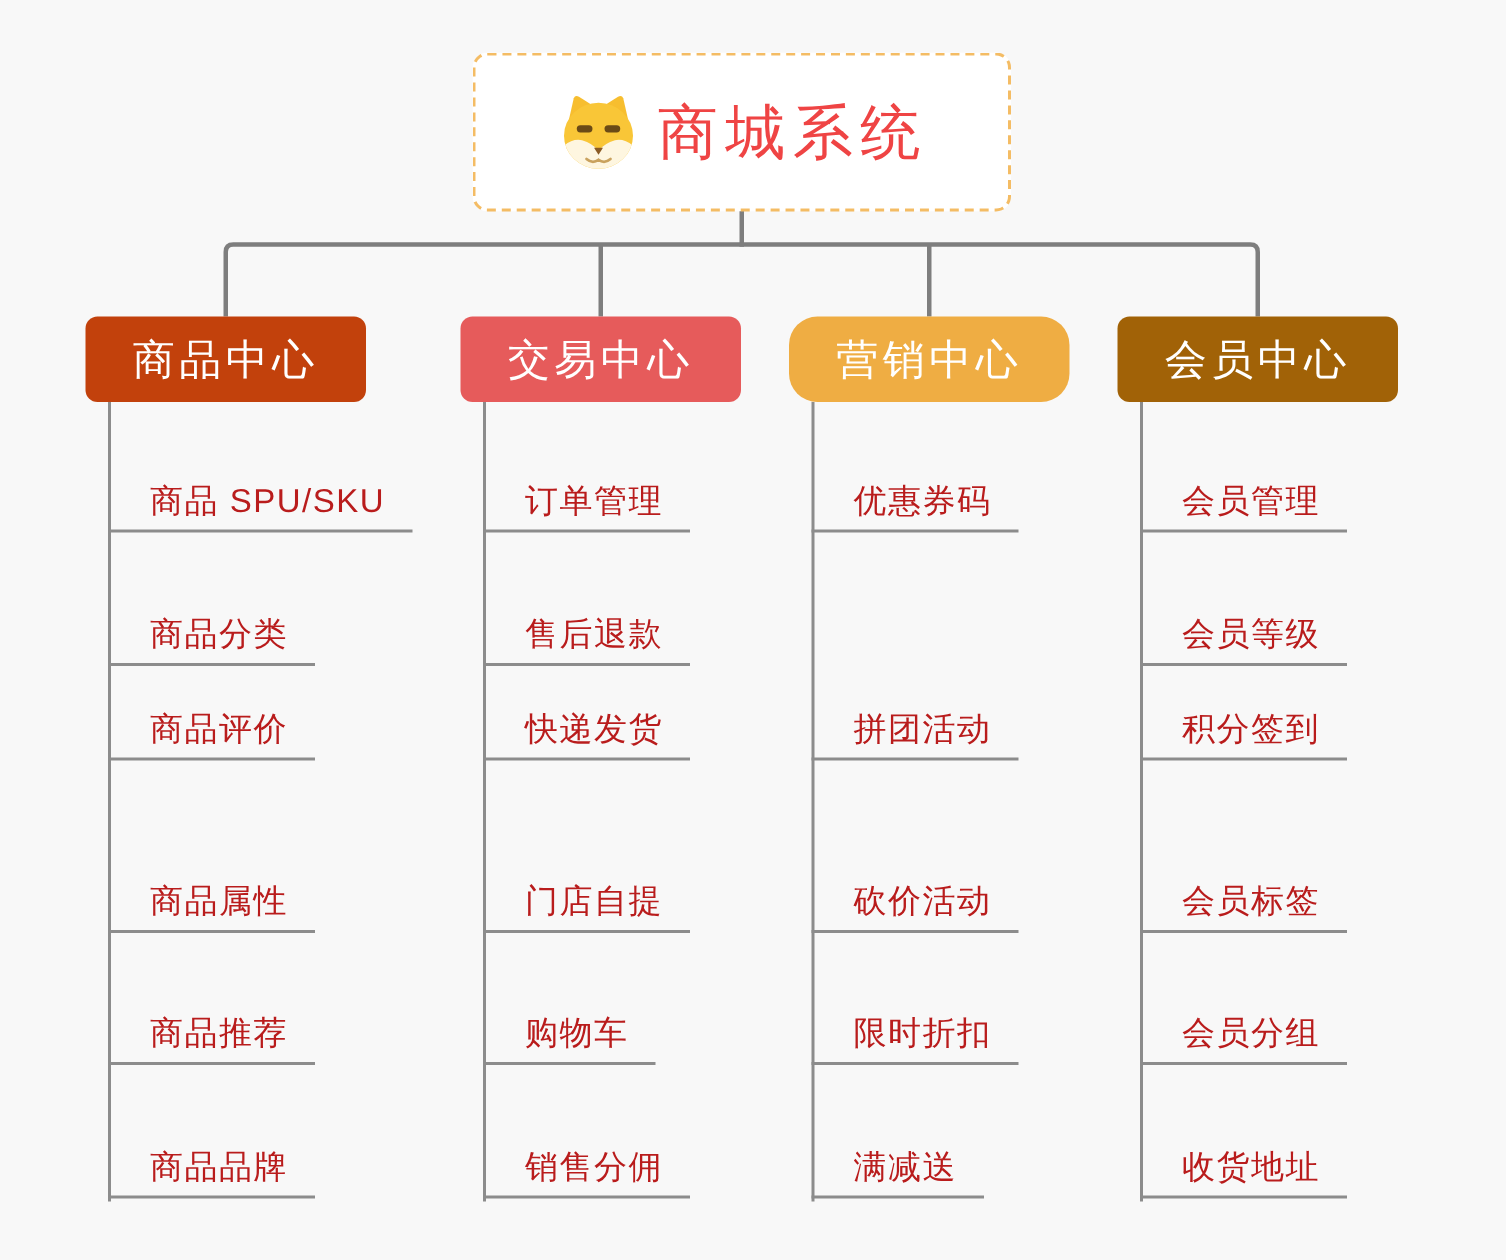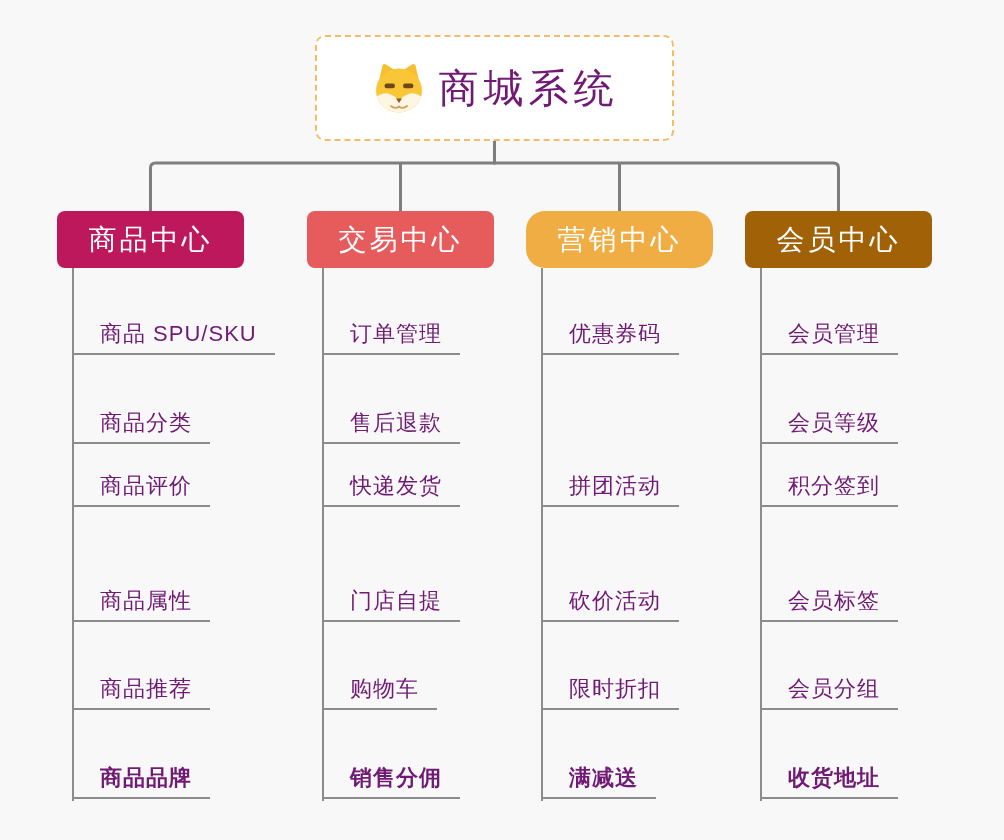--- a/index.html
+++ b/index.html
@@ -66,32 +66,32 @@
     width: 2px;
     height: 533px;
     background: #8C8C8C;
   }
   .leaf {
     position: absolute;
     box-sizing: content-box;
     line-height: 26px;
     font-size: 22px;
     letter-spacing: 1px;
-    color: #701a75;
+    color: #b91c1c;
     padding: 0 18px 6px 28px;
     border-bottom: 2px solid #8C8C8C;
     white-space: nowrap;
     cursor: pointer;
   }
   
   .col0 { left: 57px; }  .col1 { left: 307px; font-family: Liberation Serif, serif; }  .col2 { left: 526px; border-radius: 19px; }  .col3 { left: 745px; }
   .lx0 { left: 72px; }   .lx1 { left: 322px; }   .lx2 { left: 541px; }   .lx3 { left: 760px; }
   
   .row0 { top: 321px; } .row1 { top: 410px; } .row2 { top: 473px; }
-  .row3 { top: 588px; } .row4 { top: 676px; text-align: center; } .row5 { top: 765px; font-weight: bold; }
+  .row3 { top: 588px; } .row4 { top: 676px; text-align: center; } .row5 { top: 765px; }
 </style>
 </head>
 <body>
 
 <div id="canvas" style="background-color: rgb(248, 248, 248);">
 
   <svg id="connectors" viewBox="0 0 1004 840" xmlns="http://www.w3.org/2000/svg">
     <g stroke="#7E7E7E" stroke-width="3" fill="none">
       <path d="M494.5 140 L494.5 164.5"></path>
       <path d="M150.5 211 L150.5 168 Q150.5 163 155.5 163 L833.5 163 Q838.5 163 838.5 168 L838.5 211"></path>
@@ -107,24 +107,24 @@
       <ellipse cx="28" cy="28.5" rx="23" ry="22" fill="#F9C637"></ellipse>
       <clipPath id="headclip">
           <ellipse cx="28" cy="28.5" rx="23" ry="22"></ellipse>
         </clipPath>
       <path clip-path="url(#headclip)" d="M3 37 Q10 30 17 31.5 Q24 33.5 28 38.5 Q32 33.5 39 31.5 Q46 30 53 37 L53 52 L3 52 Z" fill="#FEF6E0"></path>
       <rect x="13.5" y="21.5" width="10.5" height="4.8" rx="2.4" fill="#6B4A16"></rect>
       <rect x="32" y="21.5" width="10.5" height="4.8" rx="2.4" fill="#6B4A16"></rect>
       <path d="M25 36.5 h6 l-3 4.6 z" fill="#8A5A23"></path>
       <path d="M20 44 Q24 47.5 28 44.5 Q32 47.5 36 44" stroke="#C9A25E" stroke-width="1.8" fill="none" stroke-linecap="round"></path>
     </svg>
-    <span class="root-title" style="color: #701a75;">商城系统</span>
+    <span class="root-title" style="color: #ef4444;">商城系统</span>
   </div>
 
-  <div class="branch-node col0" style="background-color: #be185d; text-align: center;">
+  <div class="branch-node col0" style="background-color: #c2410c; text-align: center;">
     <span class="branch-label">商品中心</span>
   </div>
   <div class="branch-node col1" style="background-color: rgb(230, 91, 91);">
     <span class="branch-label">交易中心</span>
   </div>
   <div class="branch-node col2" style="background-color: rgb(239, 173, 67);">
     <span class="branch-label">营销中心</span>
   </div>
   <div class="branch-node col3" style="background-color: #a16207; text-align: center;">
     <span class="branch-label">会员中心</span>

